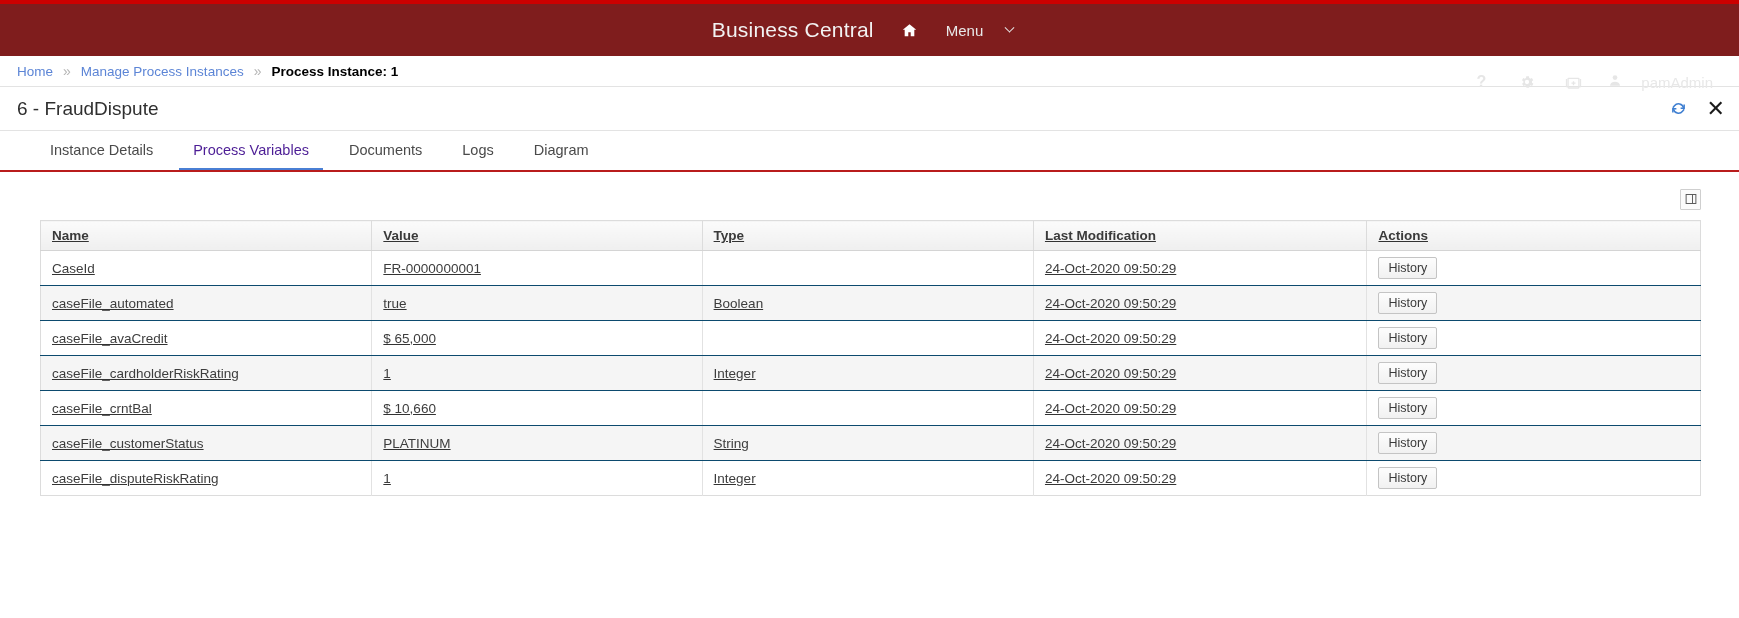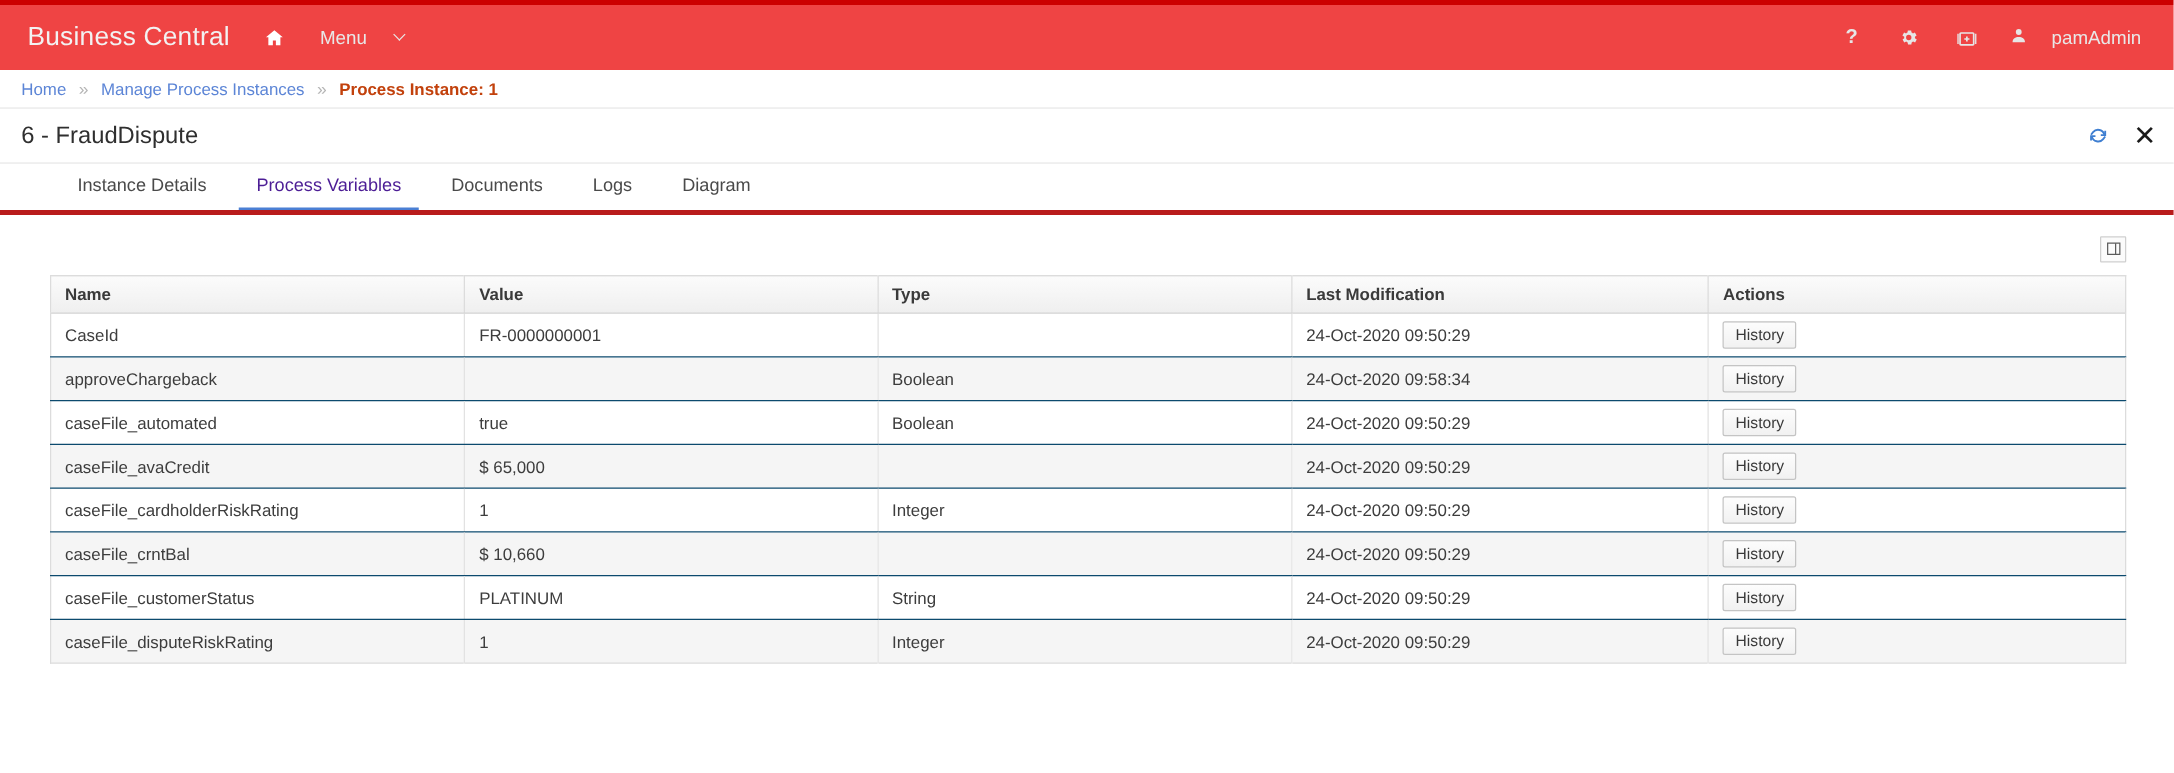--- a/index.html
+++ b/index.html
@@ -8,24 +8,25 @@
     background: #ffffff;
     font-family: "Liberation Sans", sans-serif;
     color: #333333;
     overflow: hidden;
   }
 
   
   .red-strip { height: 4px; background: #cc0000; width: 100%; }
 
   .navbar {
-    height: 52px; background: #ef4444;
+    height: 52px; background: #7f1d1d;
     display: flex; align-items: center;
     padding: 0 20px 0 14px;
     color: #ffffff;
+    flex-direction: column;
   }
   .brand {
     font-size: 21px; font-weight: 300; letter-spacing: .2px;
     color: #f2f2f2; padding: 0 16px 0 8px;
   }
   .nav-left { display: flex; align-items: center; }
   .nav-icon-btn {
     display: flex; align-items: center; justify-content: center;
     width: 40px; height: 52px; color: #ffffff;
   }
@@ -48,37 +49,37 @@
   }
 
   
   .breadcrumb {
     height: 31px; display: flex; align-items: center;
     padding-left: 17px; font-size: 13.5px;
     background: #ffffff; border-bottom: 1px solid #e3e3e3;
   }
   .crumb-link { color: #5c85d6; }
   .crumb-sep { color: #b5b5b5; margin: 0 10px; font-size: 14px; }
-  .crumb-current { color: #c2410c; font-weight: bold; }
+  .crumb-current { color: #000000; font-weight: bold; }
 
   
   .title-bar {
     height: 44px; display: flex; align-items: center;
     padding: 0 14px 0 17px; border-bottom: 1px solid #e3e3e3;
     background: #ffffff;
   }
   .page-title { font-size: 19px; font-weight: 400; color: #2f2f2f; }
   .title-actions { margin-left: auto; display: flex; align-items: center; gap: 20px; }
   .icon-refresh { color: #3f7fd1; display: flex; }
   .icon-close { color: #1a1a1a; font-size: 22px; line-height: 1; font-weight: 400; }
 
   
   .tabs {
     height: 41px; display: flex; align-items: stretch;
-    padding-left: 48px; border-bottom: 4px solid #b91c1c;
+    padding-left: 36px; border-bottom: 2px solid #b91c1c;
     background: #ffffff;
   }
   .tab {
     display: flex; align-items: center;
     font-size: 14.5px; color: #4a4a4a;
     padding: 0 14px; margin-right: 12px;
     border-bottom: 2px solid transparent;
   }
   .tab.active { color: #4c1d95; border-bottom-color: #4a7fd4; }
 
@@ -91,21 +92,21 @@
   }
   .col-select-btn {
     width: 21px; height: 21px; border: 1px solid #cfcfcf; background: #fbfbfb;
     display: flex; align-items: center; justify-content: center;
     border-radius: 1px;
   }
 
   
   table.grid {
     width: 100%; border-collapse: collapse;
-    border: 1px solid #dcdcdc; table-layout: fixed;
+    border: 1px solid #dcdcdc; table-layout: fixed; text-decoration: underline;
   }
   table.grid th {
     text-align: left; font-size: 13.5px; font-weight: bold; color: #3a3a3a;
     background: linear-gradient(to bottom, #fbfbfb, #efefef);
     border-right: 1px solid #dcdcdc; border-bottom: 1px solid #d4d4d4;
     padding: 7px 11px; height: 28px;
   }
   table.grid th:last-child { border-right: none; }
   table.grid td {
     font-size: 13.5px; color: #3d3d3d;
@@ -250,27 +251,20 @@
     </thead>
     <tbody>
       <tr>
         <td>CaseId</td>
         <td>FR-0000000001</td>
         <td></td>
         <td>24-Oct-2020 09:50:29</td>
         <td><span class="history-btn">History</span></td>
       </tr>
       <tr>
-        <td>approveChargeback</td>
-        <td></td>
-        <td>Boolean</td>
-        <td>24-Oct-2020 09:58:34</td>
-        <td><span class="history-btn">History</span></td>
-      </tr>
-      <tr>
         <td>caseFile_automated</td>
         <td>true</td>
         <td>Boolean</td>
         <td>24-Oct-2020 09:50:29</td>
         <td><span class="history-btn">History</span></td>
       </tr>
       <tr>
         <td>caseFile_avaCredit</td>
         <td>$ 65,000</td>
         <td></td>

